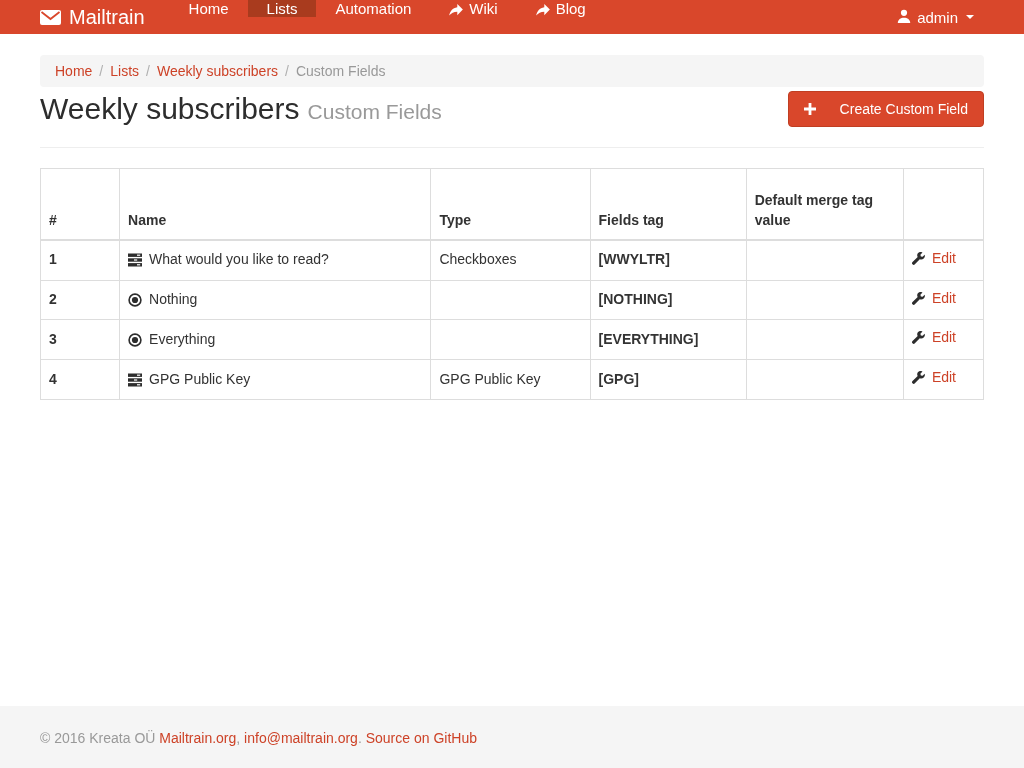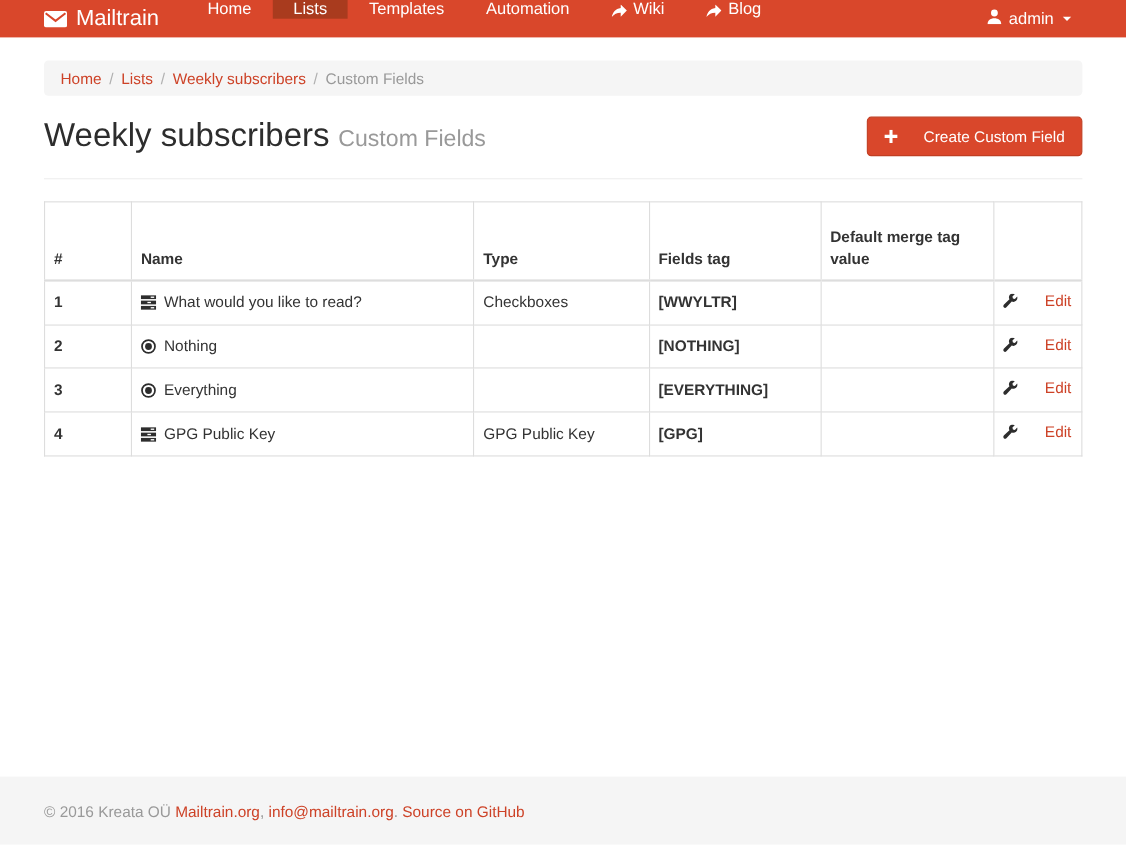--- a/index.html
+++ b/index.html
@@ -85,21 +85,21 @@
     font-size: 14px;
   }
   .breadcrumb a { color: var(--link-color); text-decoration: none; cursor: pointer; }
   .breadcrumb .sep { color: #b0b0b0; padding: 0 7px; }
   .breadcrumb .current { color: var(--muted-color); }
 
   .page-header {
     display: flex;
     align-items: center;
     justify-content: space-between;
-    margin-top: 19px;
+    margin-top: 4px;
   }
   .page-title { font-size: 30px; font-weight: 500; color: #2d2d2d; }
   .page-title small { font-size: 21px; font-weight: 400; color: var(--muted-color); margin-left: 8px; }
   .btn-primary {
     display: inline-flex;
     align-items: center;
     gap: 24px;
     background: var(--navbar-bg);
     border: 1px solid var(--btn-border);
     color: #fff;
@@ -132,21 +132,21 @@
     font-weight: bold;
     padding-top: 22px;
   }
   .fields td.idx { font-weight: bold; }
   .fields td.merge { font-weight: bold; }
   .name-cell { display: flex; align-items: center; gap: 7px; text-align: center; }
   .name-cell .icn { display: inline-flex; color: #2d2d2d; }
   .edit-link {
     display: inline-flex;
     align-items: center;
-    gap: 24px;
+    gap: 6px;
     color: var(--link-color);
     text-decoration: none;
     cursor: pointer;
   }
   .edit-link .icn { color: #2d2d2d; display: inline-flex; }
 
   
   .footer {
     flex-shrink: 0;
     background: var(--panel-bg);
@@ -172,25 +172,20 @@
   </a>
   <ul class="nav-list">
     <li>
         <a class="nav-item">
           <span>Home</span>
         </a>
       </li>
     <li>
         <a class="nav-item active">
           <span>Lists</span>
-        </a>
-      </li>
-    <li>
-        <a class="nav-item">
-          <span>Templates</span>
         </a>
       </li>
     <li>
         <a class="nav-item">
           <span>Automation</span>
         </a>
       </li>
     <li>
         <a class="nav-item">
           <span class="icn">

